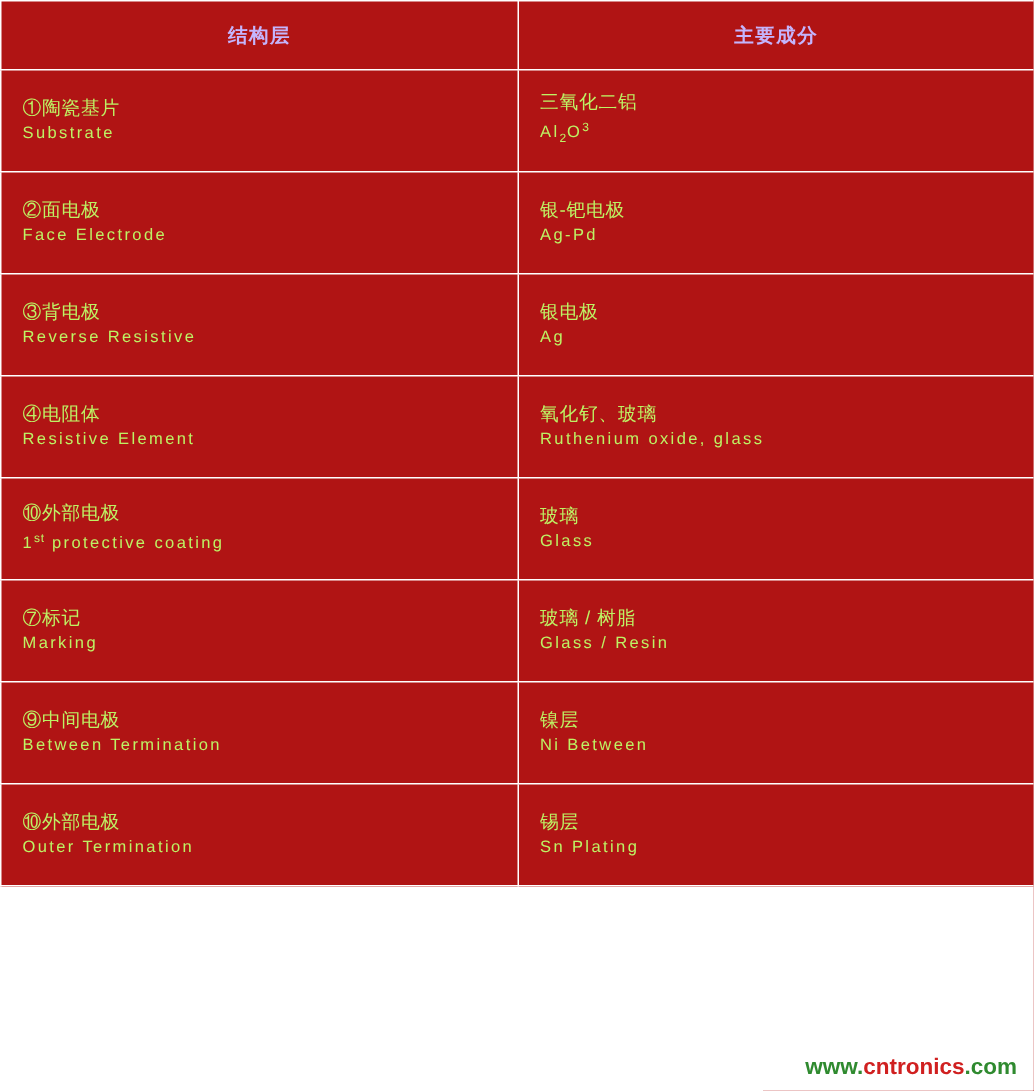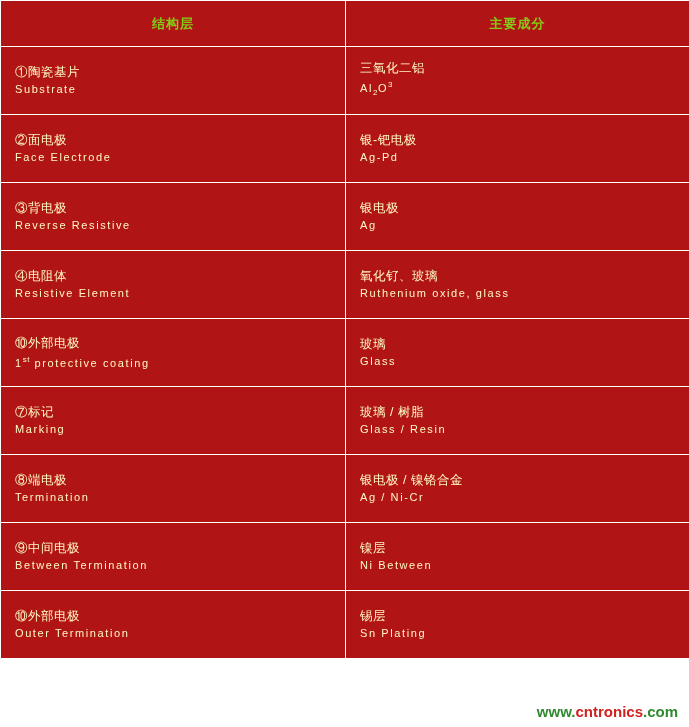--- a/index.html
+++ b/index.html
@@ -23,32 +23,32 @@
     width: 689px;
     border-collapse: collapse;
     table-layout: fixed;
     background: #b01414;
   }
   table.spec-table col.col-a { width: 345px; }
   table.spec-table col.col-b { width: 344px; }
 
   thead th {
     background: #b01414;
-    color: #84cc16;
+    color: #c4b5fd;
     font-size: 13px;
     font-weight: bold;
     height: 46px;
     vertical-align: middle;
     text-align: center;
     border: 1px solid #ffffff;
     letter-spacing: 1px;
   }
   tbody td {
     background: #b01414;
-    color: #fef9c3;
+    color: #bef264;
     border: 1px solid #ffffff;
     vertical-align: middle;
     padding: 8px 12px 8px 14px;
     height: 68px;
   }
   .cn {
     font-size: 12.5px;
     line-height: 17px;
     letter-spacing: 0.5px;
     white-space: nowrap;
@@ -162,30 +162,20 @@
         <td>
           <div class="cn">⑦标记</div>
           <div class="en">Marking</div>
         </td>
         <td>
           <div class="cn">玻璃 / 树脂</div>
           <div class="en">Glass / Resin</div>
         </td>
       </tr>
 
-      <tr>
-        <td>
-          <div class="cn">⑧端电极</div>
-          <div class="en">Termination</div>
-        </td>
-        <td>
-          <div class="cn">银电极 / 镍铬合金</div>
-          <div class="en">Ag / Ni-Cr</div>
-        </td>
-      </tr>
 
       <tr>
         <td>
           <div class="cn">⑨中间电极</div>
           <div class="en">Between Termination</div>
         </td>
         <td>
           <div class="cn">镍层</div>
           <div class="en">Ni Between</div>
         </td>

